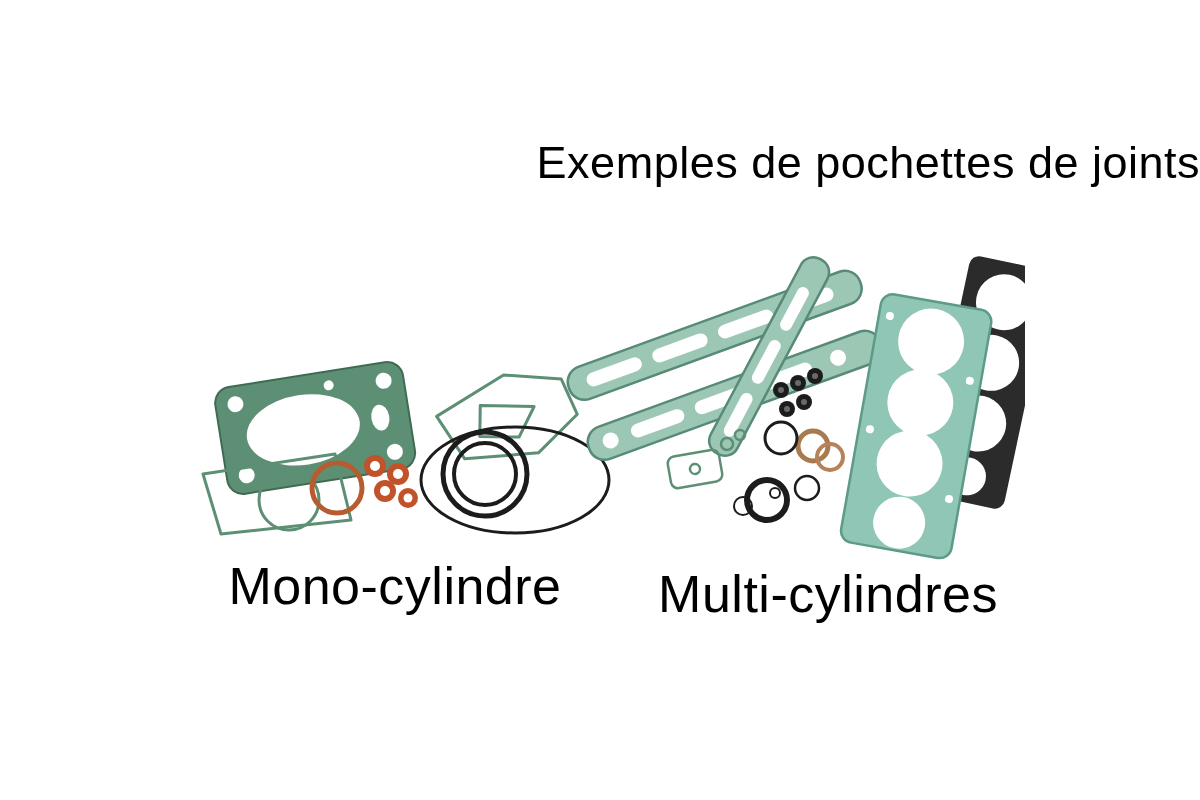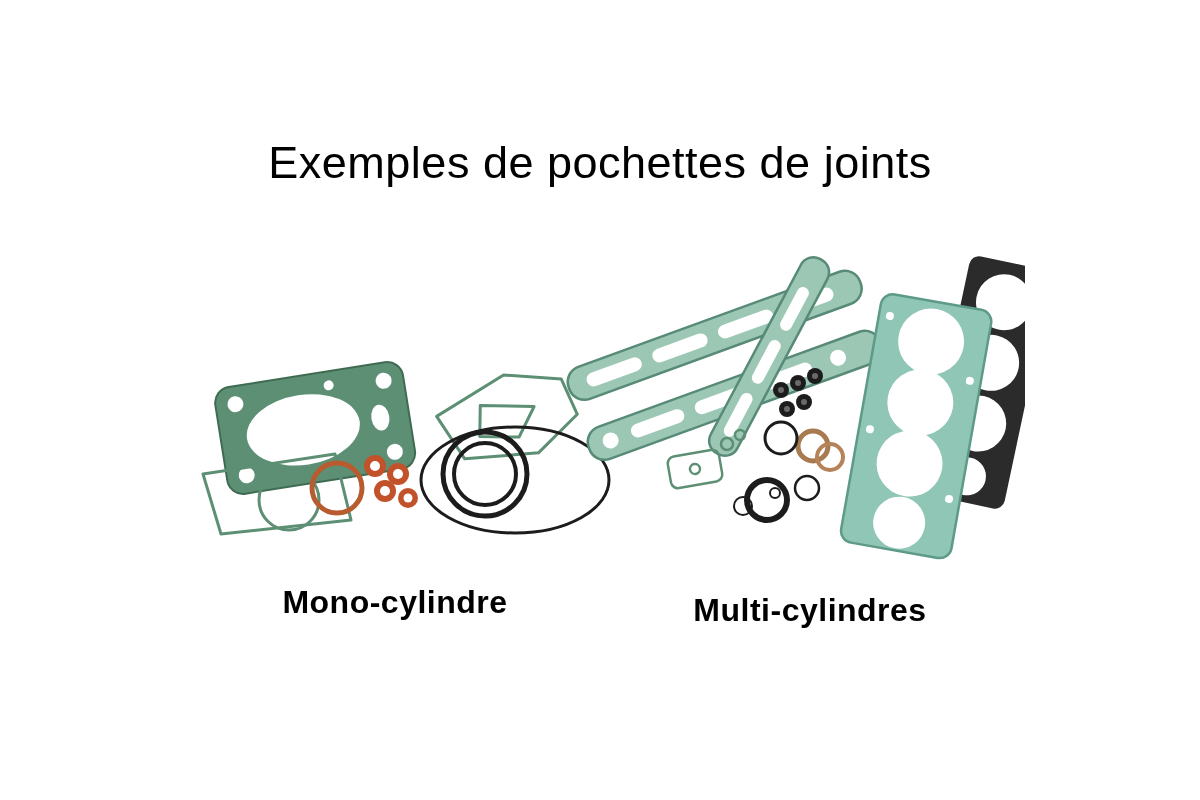--- a/index.html
+++ b/index.html
@@ -10,36 +10,35 @@
     background: #ffffff;
     overflow: hidden;
     font-family: "Liberation Sans", sans-serif;
     color: #000;
   }
   .title {
     position: absolute;
     top: 136px;
     left: 0;
     width: 100%;
-    text-align: center;
+    text-align: right;
     font-size: 45px;
     line-height: 1.18;
     font-weight: 400;
     letter-spacing: 0.5px;
   }
   .figure-label {
     position: absolute;
     text-align: center;
-    font-size: 32px;
-    font-weight: 700;
+    font-size: 52px;
+    font-weight: 400;
     letter-spacing: 0.5px;
-    margin-top: 28px;
   }
   .label-mono { left: 180px; top: 556px; width: 430px; }
-  .label-multi { left: 600px; top: 564px; width: 420px; }
+  .label-multi { left: 618px; top: 564px; width: 420px; }
   .illus { position: absolute; }
   .illus-mono { left: 185px; top: 352px; width: 430px; height: 235px; }
   .illus-multi { left: 545px; top: 242px; width: 480px; height: 330px; }
 </style>
 </head>
 <body>
 
 <div class="stage">
 
   <div class="title">

